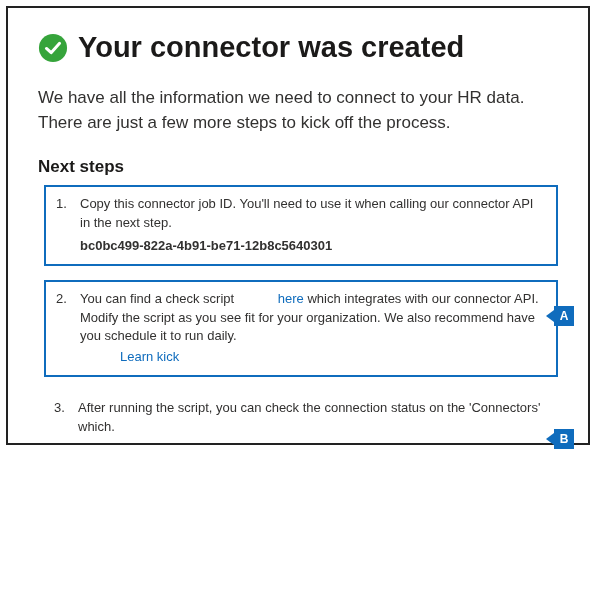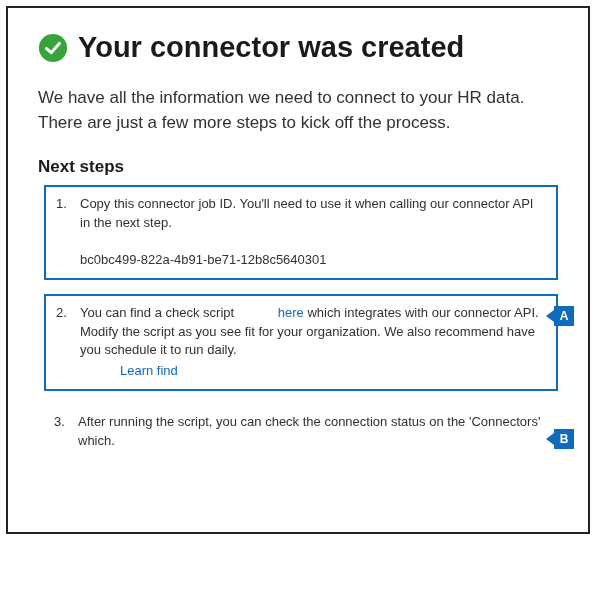--- a/index.html
+++ b/index.html
@@ -7,21 +7,21 @@
   body {
     font-family: "Segoe UI", -apple-system, BlinkMacSystemFont, sans-serif;
     width: 600px;
     height: 592px;
     background: #fff;
     position: relative;
   }
   .panel {
     border: 2px solid #222;
     width: 584px;
-    height: 528px;
+    height: 439px;
     margin: 6px;
     padding: 24px 30px 20px 30px;
     position: relative;
   }
   .header {
     display: flex;
     align-items: center;
     gap: 10px;
     margin-bottom: 22px;
   }
@@ -66,23 +66,23 @@
   .step::before {
     content: counter(step) ".";
     position: absolute;
     left: 10px;
     top: 8px;
   }
   .step.boxed {
     border: 2px solid #0f6cbd;
   }
   .job-id {
-    font-weight: 400;
+    font-weight: 700;
     display: block;
-    margin-top: 18px;
+    margin-top: 4px;
   }
   a.link {
     color: #0f6cbd;
     text-decoration: none;
     padding-left: 40px;
   }
   .learn-more {
     display: block;
     margin-top: 2px;
   }
@@ -131,21 +131,21 @@
 
   <ol class="steps">
 
     <li class="step boxed">
       <span>Copy this connector job ID. You'll need to use it when calling our connector API in the next step.</span>
       <span class="job-id">bc0bc499-822a-4b91-be71-12b8c5640301</span>
     </li>
 
     <li class="step boxed">
       <span>You can find a check script </span><a href="#" class="link">here</a><span> which integrates with our connector API. Modify the script as you see fit for your organization. We also recommend have you schedule it to run daily.</span>
-      <a href="#" class="link learn-more">Learn find</a>
+      <a href="#" class="link learn-more">Learn kick</a>
     </li>
 
     <li class="step">
       <span>After running the script, you can check the connection status on the 'Connectors' which.</span>
     </li>
 
   </ol>
 
   <div class="tag tag-a">A</div>
   <div class="tag tag-b">B</div>

